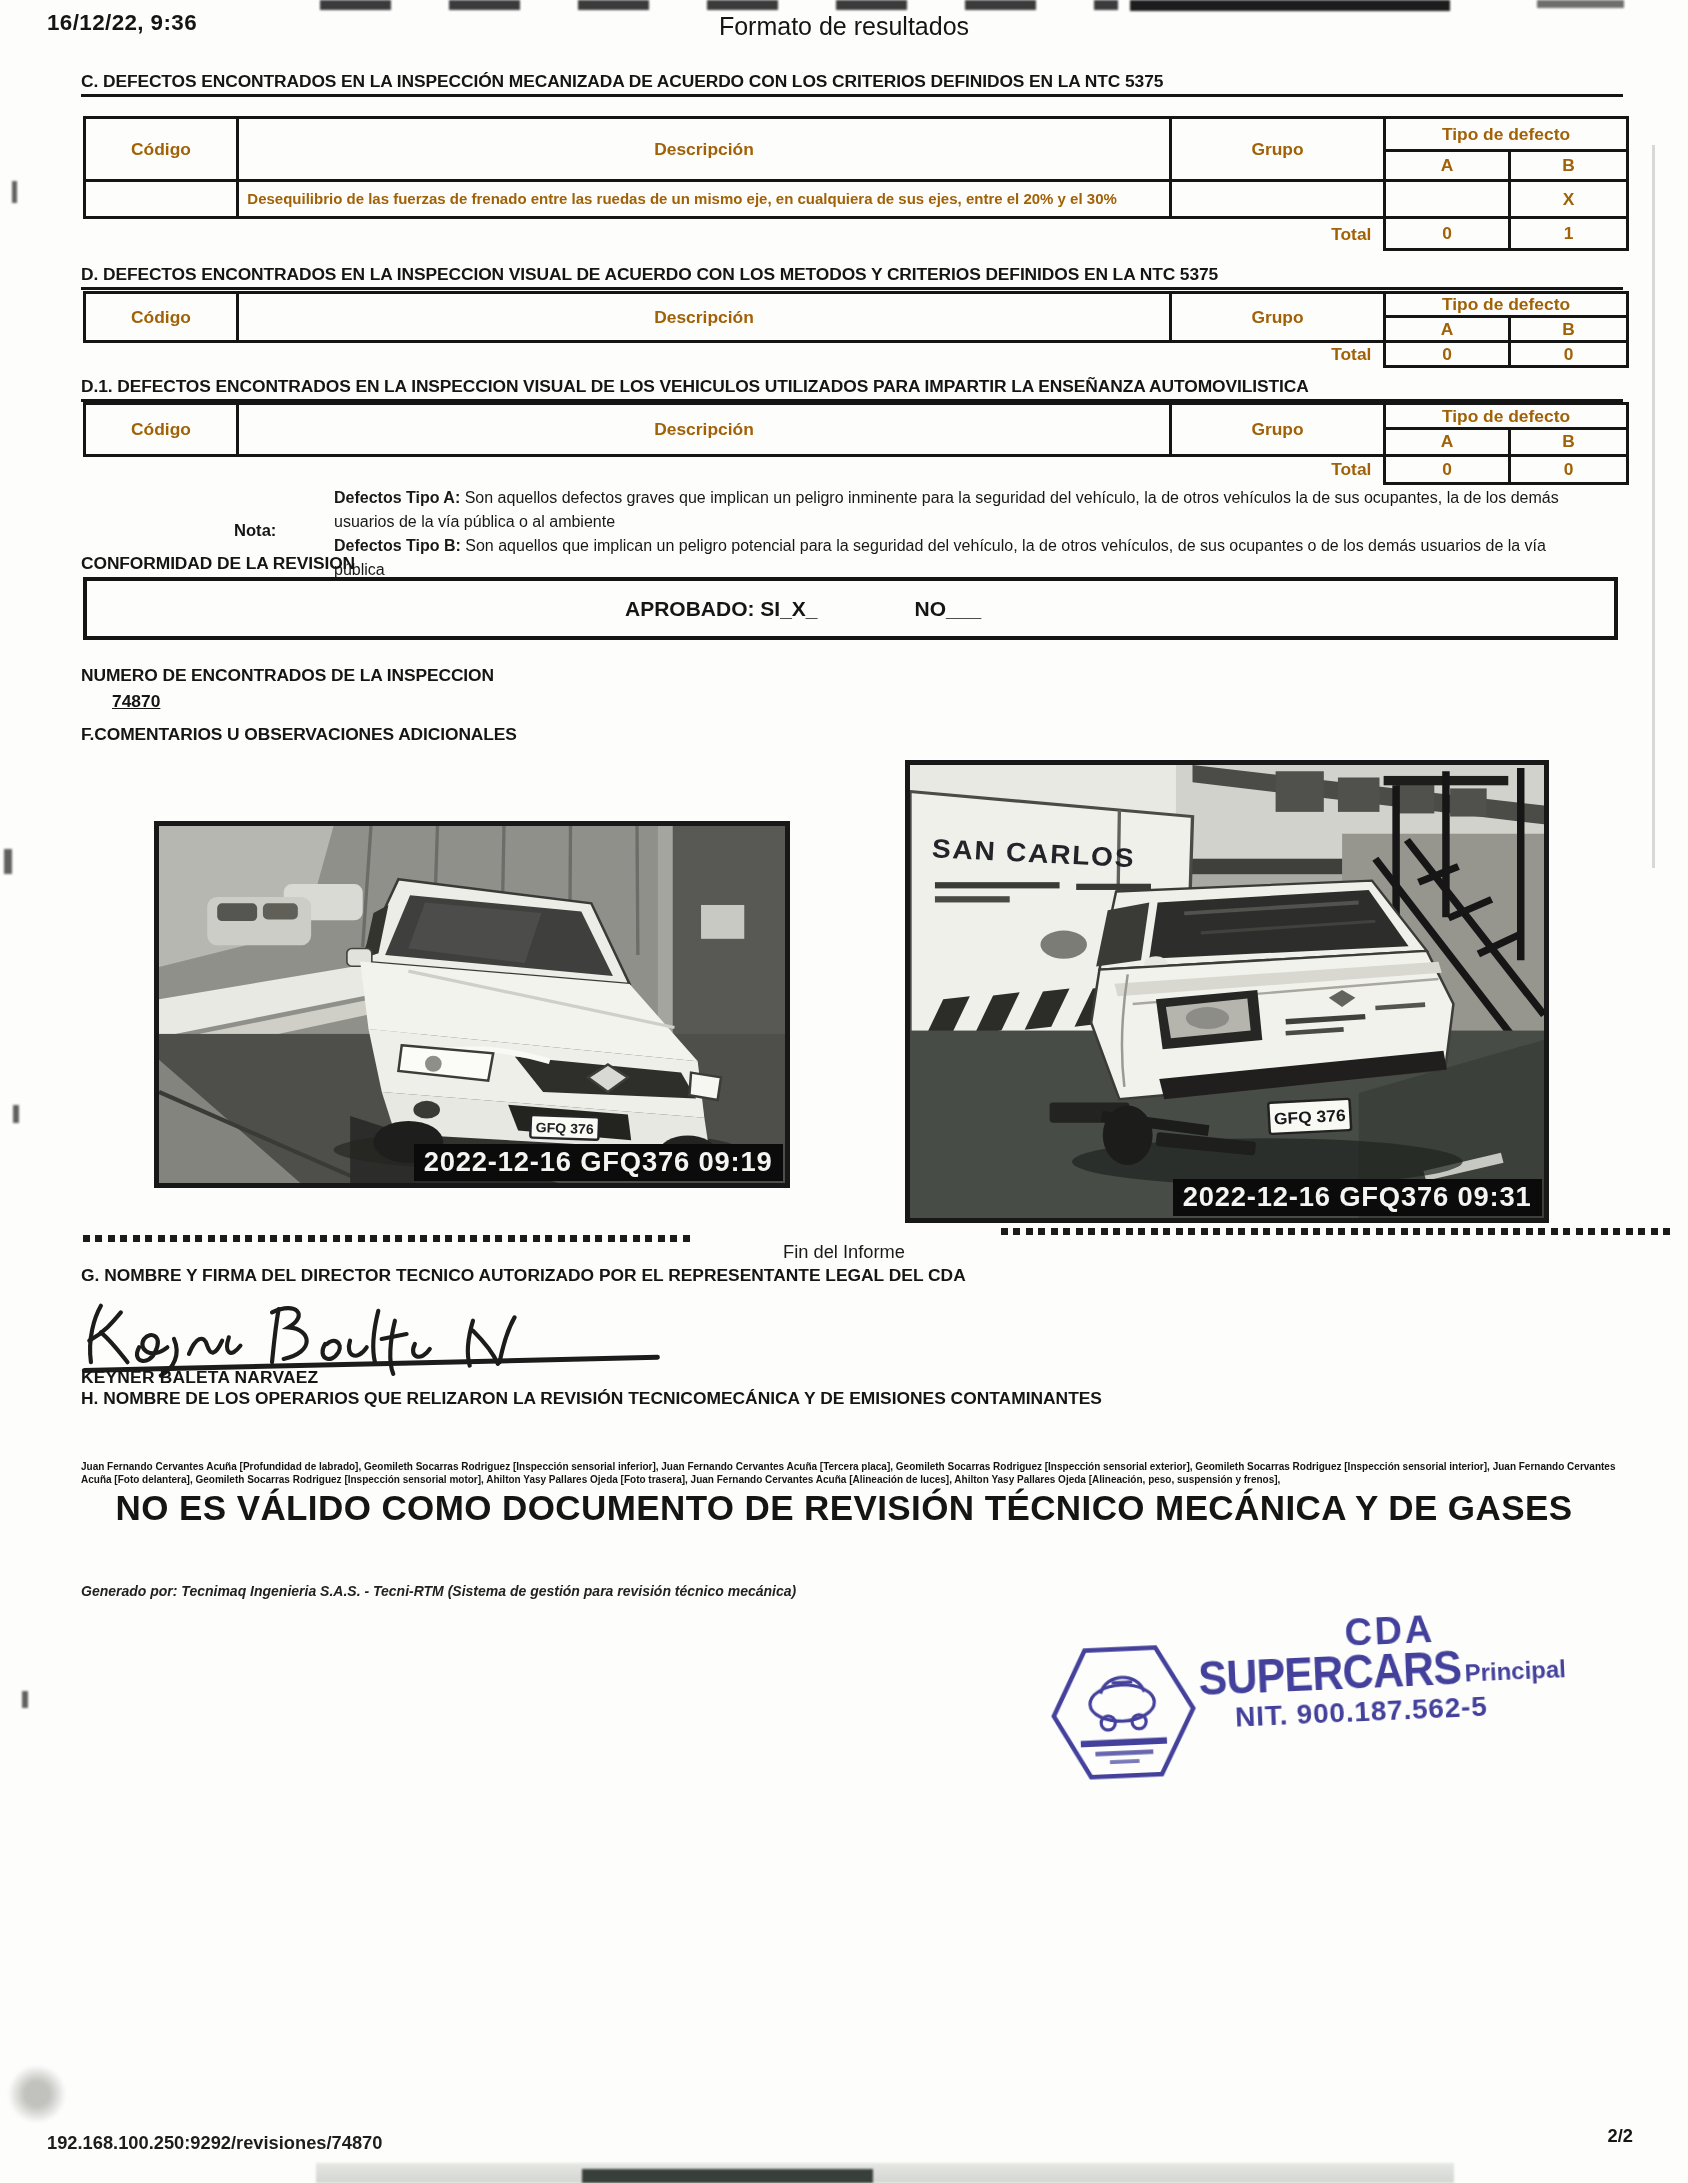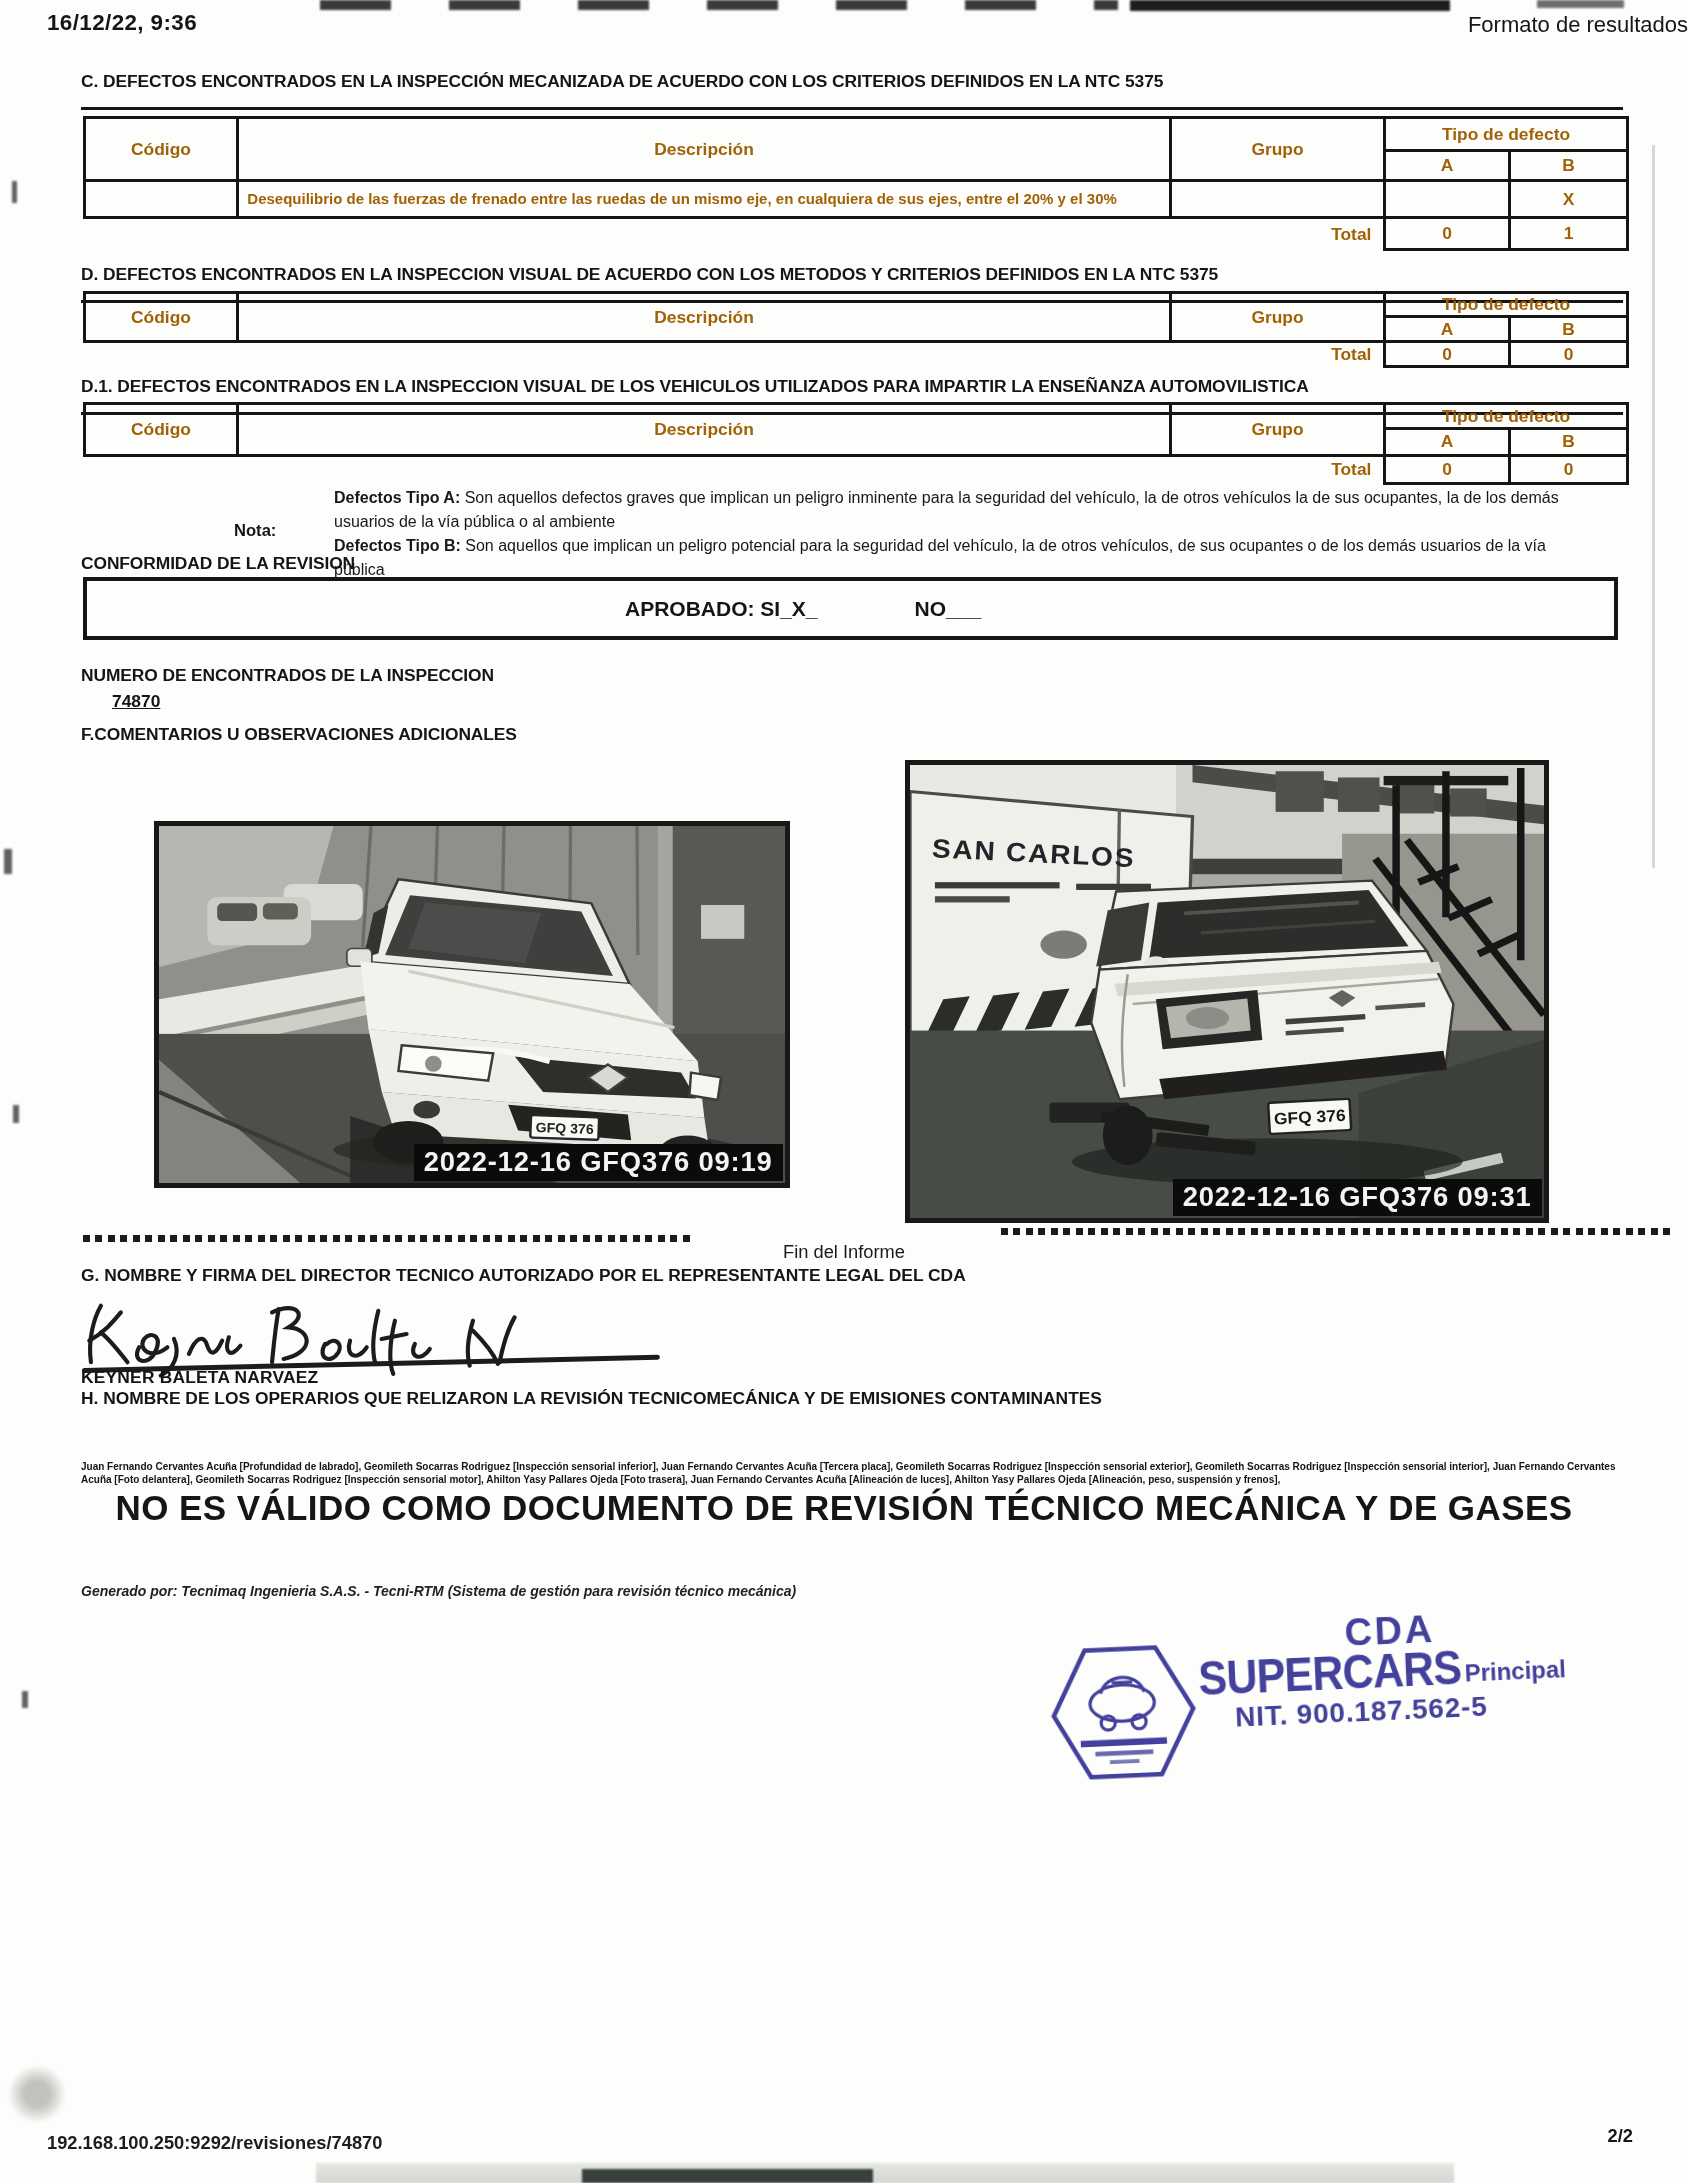--- a/index.html
+++ b/index.html
@@ -4,26 +4,26 @@
 <style>
   html,body{margin:0;padding:0;}
   body{
     width:1688px;height:2183px;position:relative;background:#fdfdfc;
     font-family:"Liberation Sans",sans-serif;color:#151515;overflow:hidden;
   }
   .abs{position:absolute;}
 
   
   .hdr-date{left:47px;top:10px;font-size:22.4px;font-weight:bold;letter-spacing:0.4px;}
-  .hdr-title{left:0;right:0;top:11.6px;text-align:right;font-size:22px;}
+  .hdr-title{left:0;right:0;top:11.6px;text-align:center;font-size:25px;}
 
   
   .sec-title{
     left:81px;width:1542px;font-size:17.4px;font-weight:bold;letter-spacing:-0.1px;
-    border-bottom:3.3px solid #151515;padding-bottom:15px;white-space:nowrap;
+    border-bottom:3.3px solid #151515;padding-bottom:2px;white-space:nowrap;
   }
 
   
   table.dt{border-collapse:collapse;table-layout:fixed;color:#a16207;}
   .dt td{
     border:3.3px solid #151515;text-align:center;vertical-align:middle;
     font-weight:bold;font-size:17.4px;padding:0;overflow:hidden;white-space:nowrap;
   }
   .dt .desc-cell{font-size:15px;text-align:left;padding:0 8.3px;white-space:normal;line-height:1.1;}
   .dt .total-cell{border-left-style:none;border-bottom-style:none;text-align:right;padding-right:11.6px;}

